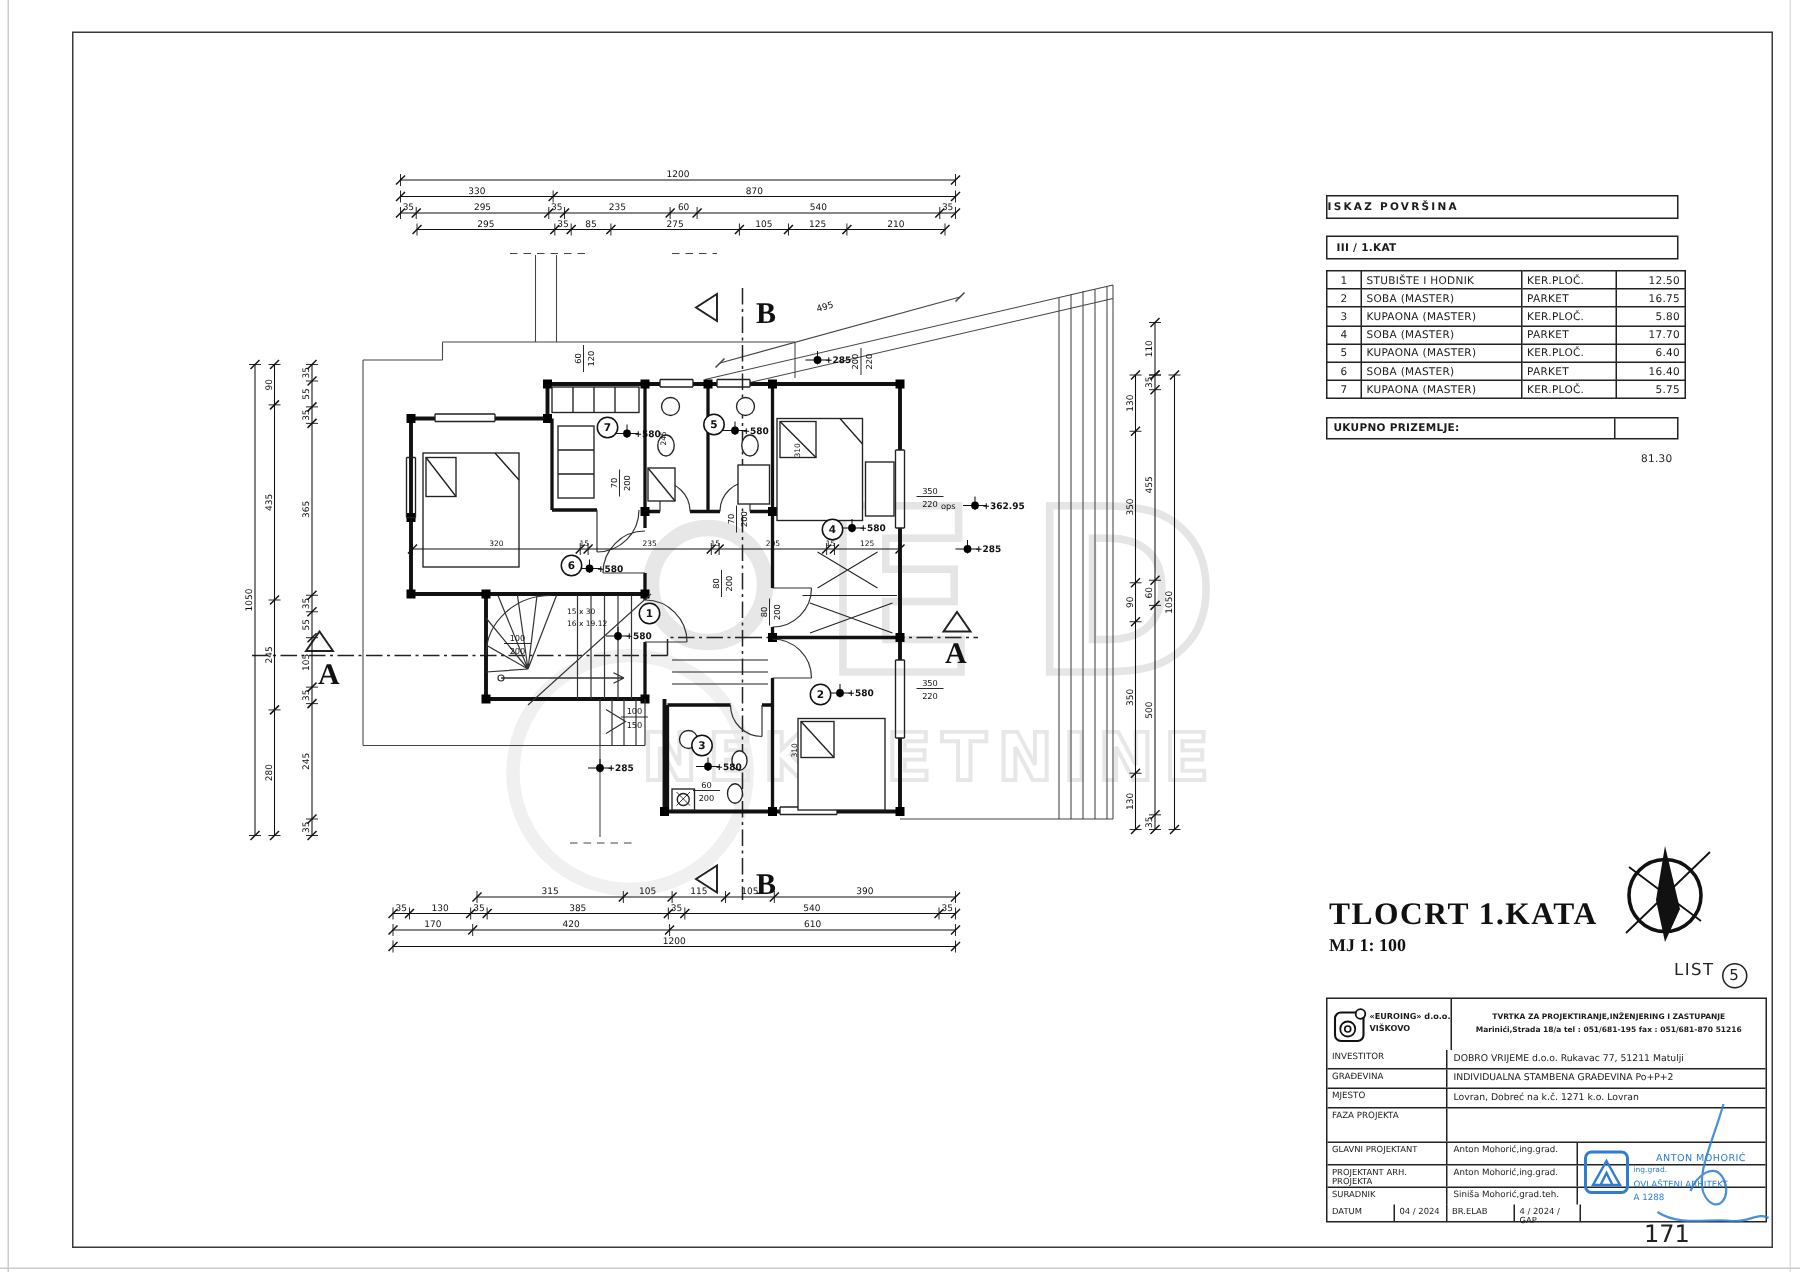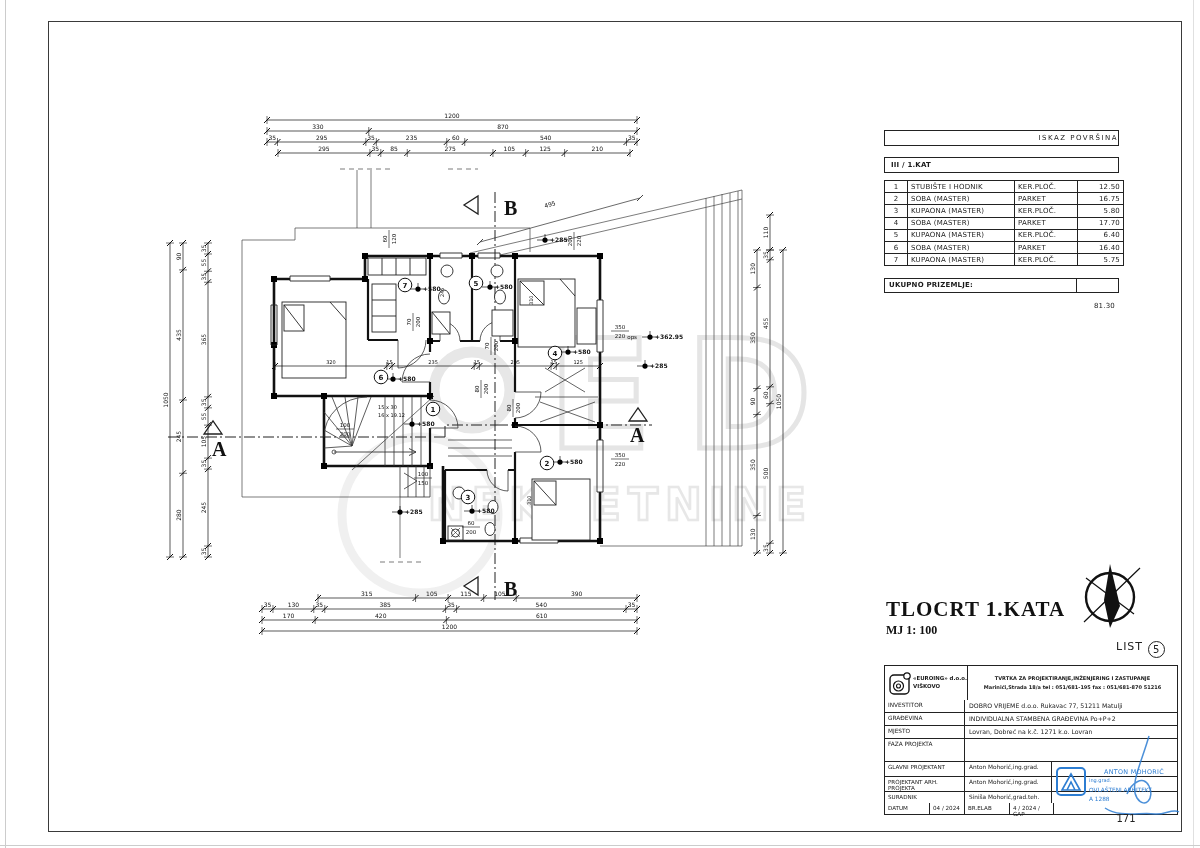--- a/index.html
+++ b/index.html
@@ -5,21 +5,21 @@
   html,body{margin:0;padding:0;background:#fff;}
   #page{position:relative;width:1200px;height:848px;background:#fff;overflow:hidden;
         font-family:"DejaVu Sans","Liberation Sans",sans-serif;color:#1a1a1a;}
   .edge{position:absolute;background:#ccc;}
   #frame{position:absolute;left:48px;top:21px;width:1132px;height:809px;border:1.5px solid #3a3a3a;}
   #plan-svg{position:absolute;left:0;top:0;width:1200px;height:848px;}
 
   
   #area-table{position:absolute;left:884px;top:130px;width:235px;font-size:7px;letter-spacing:.2px;}
   .at-box{border:1.2px solid #222;height:14px;line-height:14px;background:#fff;}
-  .at-title{text-align:right;font-weight:400;letter-spacing:1.5px;margin-bottom:11px;}
+  .at-title{text-align:left;font-weight:700;letter-spacing:1.5px;margin-bottom:11px;}
   .at-floor{padding-left:6px;margin-bottom:7px;font-weight:600;}
   #area-table table{border-collapse:collapse;width:235px;table-layout:fixed;background:#fff;}
   #area-table td{border:1px solid #222;height:11.2px;padding:0 3px;overflow:hidden;white-space:nowrap;}
   #area-table table{border:1.2px solid #222;}
   td.c-num{width:16px;text-align:center;}
   td.c-name{width:100px;}
   td.c-fin{width:56px;}
   td.c-area{width:39px;text-align:right;}
   .at-total{border:1.2px solid #222;height:13px;line-height:13px;margin-top:12px;display:flex;background:#fff;}
   .at-total .lbl{width:187px;padding-left:4px;border-right:1px solid #222;font-weight:600;}
@@ -57,21 +57,21 @@
   #stamp{position:absolute;right:0;top:0;width:126px;height:52px;}
   #stamp *{color:#2d7dd2;}
   #stamp .s-name{position:absolute;left:53px;top:7px;font-size:6.4px;font-weight:normal;letter-spacing:.3px;}
   #stamp .s-ing{position:absolute;left:38px;top:16px;font-size:5px;}
   #stamp .s-ovl{position:absolute;left:38px;top:25px;font-size:5.8px;}
   #stamp .s-num{position:absolute;left:38px;top:34px;font-size:5.8px;}
   #stamp svg{position:absolute;overflow:visible;}
   .logo-cell{width:82px;flex:none;border-right:1px solid #222;position:relative;}
   .logo-txt{position:absolute;left:28px;top:8px;font-size:5.4px;font-weight:bold;line-height:1.5;}
   .comp-cell{flex:1;padding-top:8px;text-align:center;font-size:5px;font-weight:bold;line-height:1.7;}
-  #page-num{position:absolute;left:1096px;top:813px;width:60px;text-align:center;font-size:10px;color:#222;}
+  #page-num{position:absolute;left:1096px;top:813px;width:60px;text-align:left;font-size:16px;color:#222;}
 </style>
 </head>
 <body>
 
 <div id="page">
   <div class="edge" style="left:5px;top:0;width:1px;height:848px;"></div>
   <div class="edge" style="left:1193px;top:0;width:1px;height:848px;opacity:.6;"></div>
   <div class="edge" style="left:0;top:845px;width:1200px;height:1px;"></div>
   <div id="frame"></div>
 

